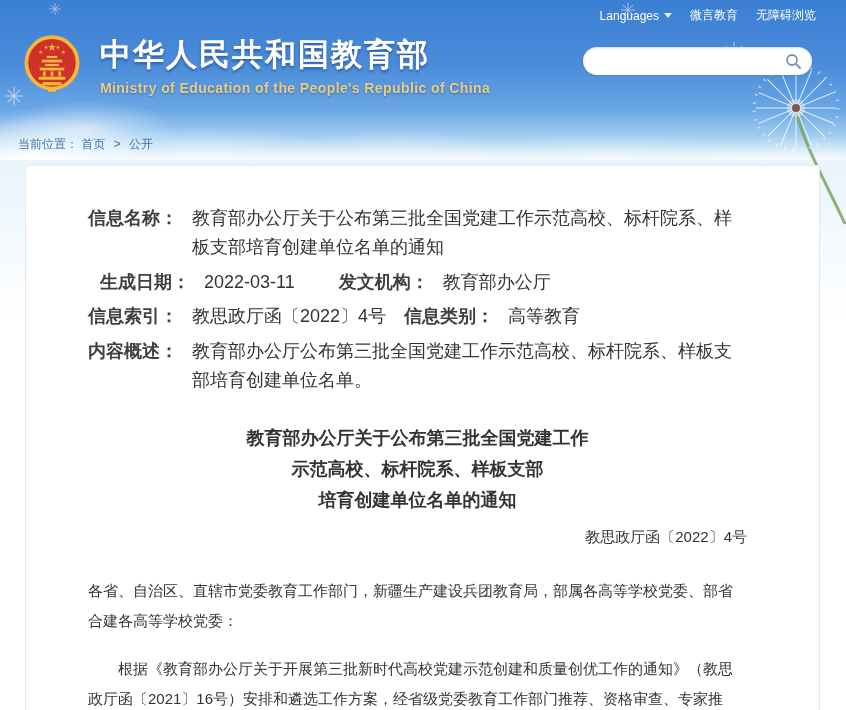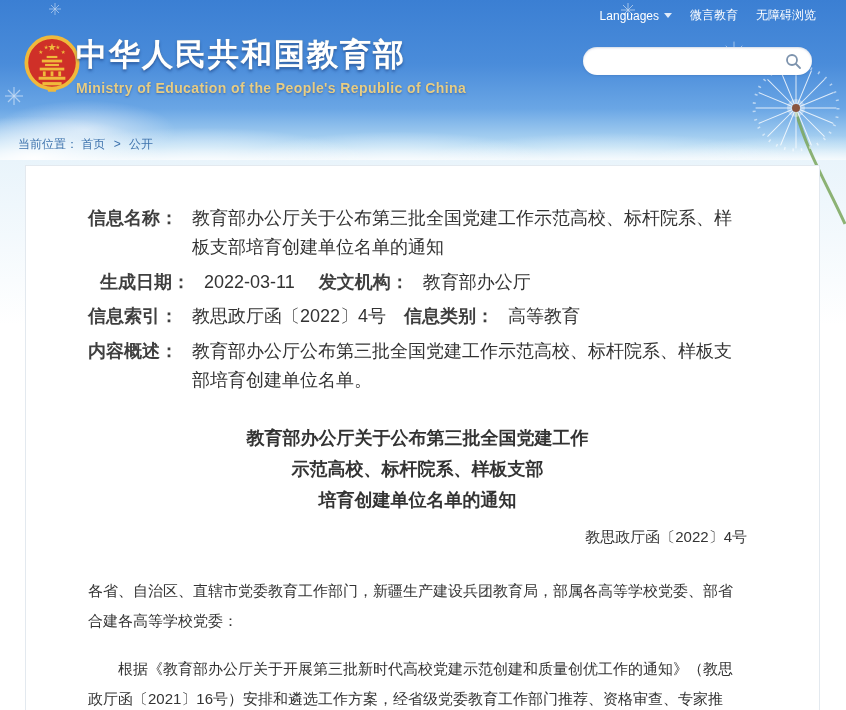--- a/index.html
+++ b/index.html
@@ -23,21 +23,21 @@
 
   
   .topbar { position:absolute; top:7px; right:30px; z-index:5; display:flex; align-items:center; gap:18px;
             color:#fff; font-size:12px; }
   .topbar .tlink { color:#fff; cursor:pointer; display:flex; align-items:center; gap:5px; }
   .caret { width:0; height:0; border-left:4px solid transparent; border-right:4px solid transparent;
            border-top:5px solid rgba(255,255,255,.85); display:inline-block; }
 
   
   .emblem { position:absolute; left:24px; top:34px; z-index:4; }
-  .brand { position:absolute; left:76px; top:34px; z-index:4; }
+  .brand { position:absolute; left:100px; top:34px; z-index:4; }
   .brand-title { font-size:31px; font-weight:bold; color:#ffffff; letter-spacing:2px;
                  text-shadow:0 2px 3px rgba(23,62,129,.65), 0 0 1px rgba(255,230,150,.6); }
   .brand-sub { margin-top:4px; font-size:14px; font-weight:bold; color:#e7cd84; letter-spacing:.4px;
                text-shadow:0 1px 2px rgba(23,62,129,.5); }
 
   
   .search { position:absolute; left:583px; top:47px; width:229px; height:28px; z-index:4;
             background:#fff; border-radius:15px; box-shadow:inset 0 1px 2px rgba(80,110,160,.25), 0 1px 2px rgba(40,80,140,.2);
             display:flex; align-items:center; padding:0 8px 0 14px; }
   .search input { flex:1; border:none; outline:none; font-size:13px; color:#333; background:transparent; height:22px; }
@@ -58,21 +58,21 @@
            background:#ffffff; border:1px solid #e3e9ef; border-bottom:none;
            padding:38px 72px 20px 62px; }
 
   .meta { font-size:18px; color:#333; }
   .meta-row { display:flex; align-items:flex-start; margin-bottom:6px; line-height:1.6; }
   .meta-label { font-weight:bold; color:#3f3f3f; white-space:nowrap; margin-right:14px; }
   .meta-value { color:#333; }
   .idx-val { width:118px; word-break:break-all; }
   .grp { display:flex; align-items:flex-start; }
   .g-date { margin-left:12px; }
-  .g-agency { margin-left:24px; }
+  .g-agency { margin-left:44px; }
   .g-cat { margin-left:18px; }
 
   .doc-title { margin-top:28px; text-align:center; font-size:18px; font-weight:bold;
                color:#333; line-height:31px; }
   .doc-number { margin-top:10px; text-align:right; font-size:15px; color:#333; line-height:22px; }
   .doc-body { font-size:15px; color:#333; line-height:30px; }
   .salutation { margin-top:28px; }
   .para { margin-top:18px; text-indent:2em; }
 </style>
 </head>

